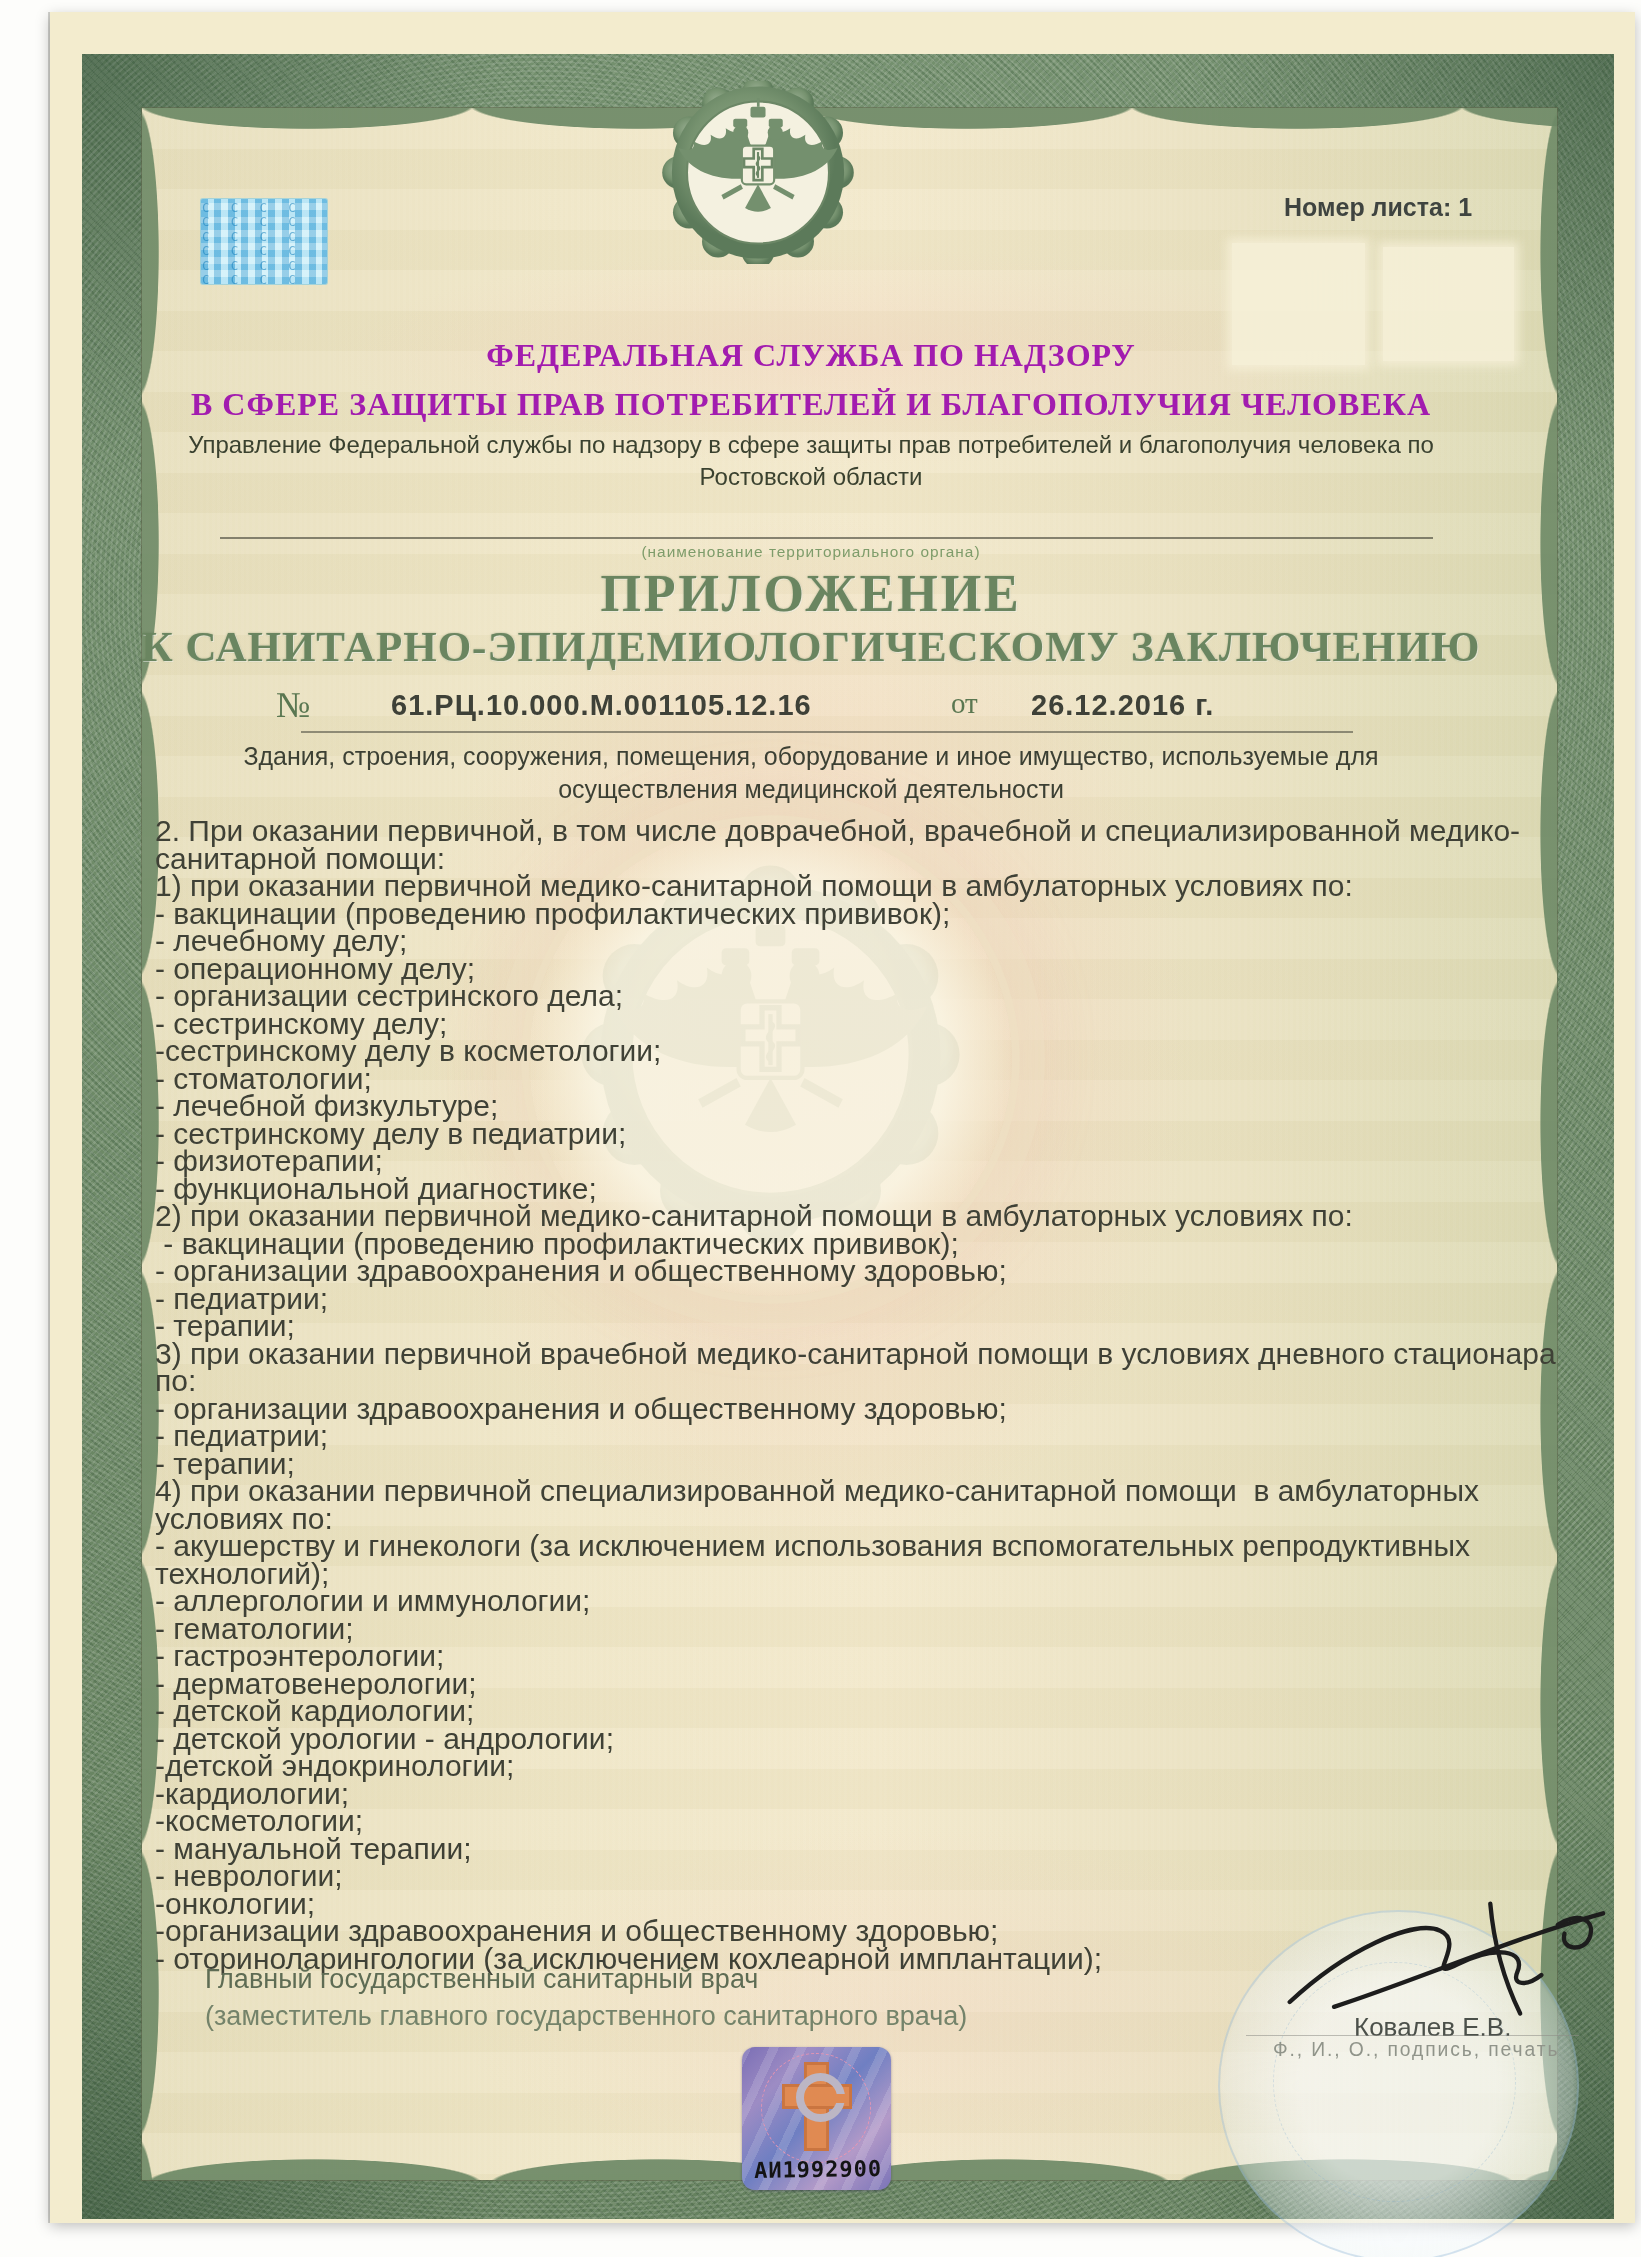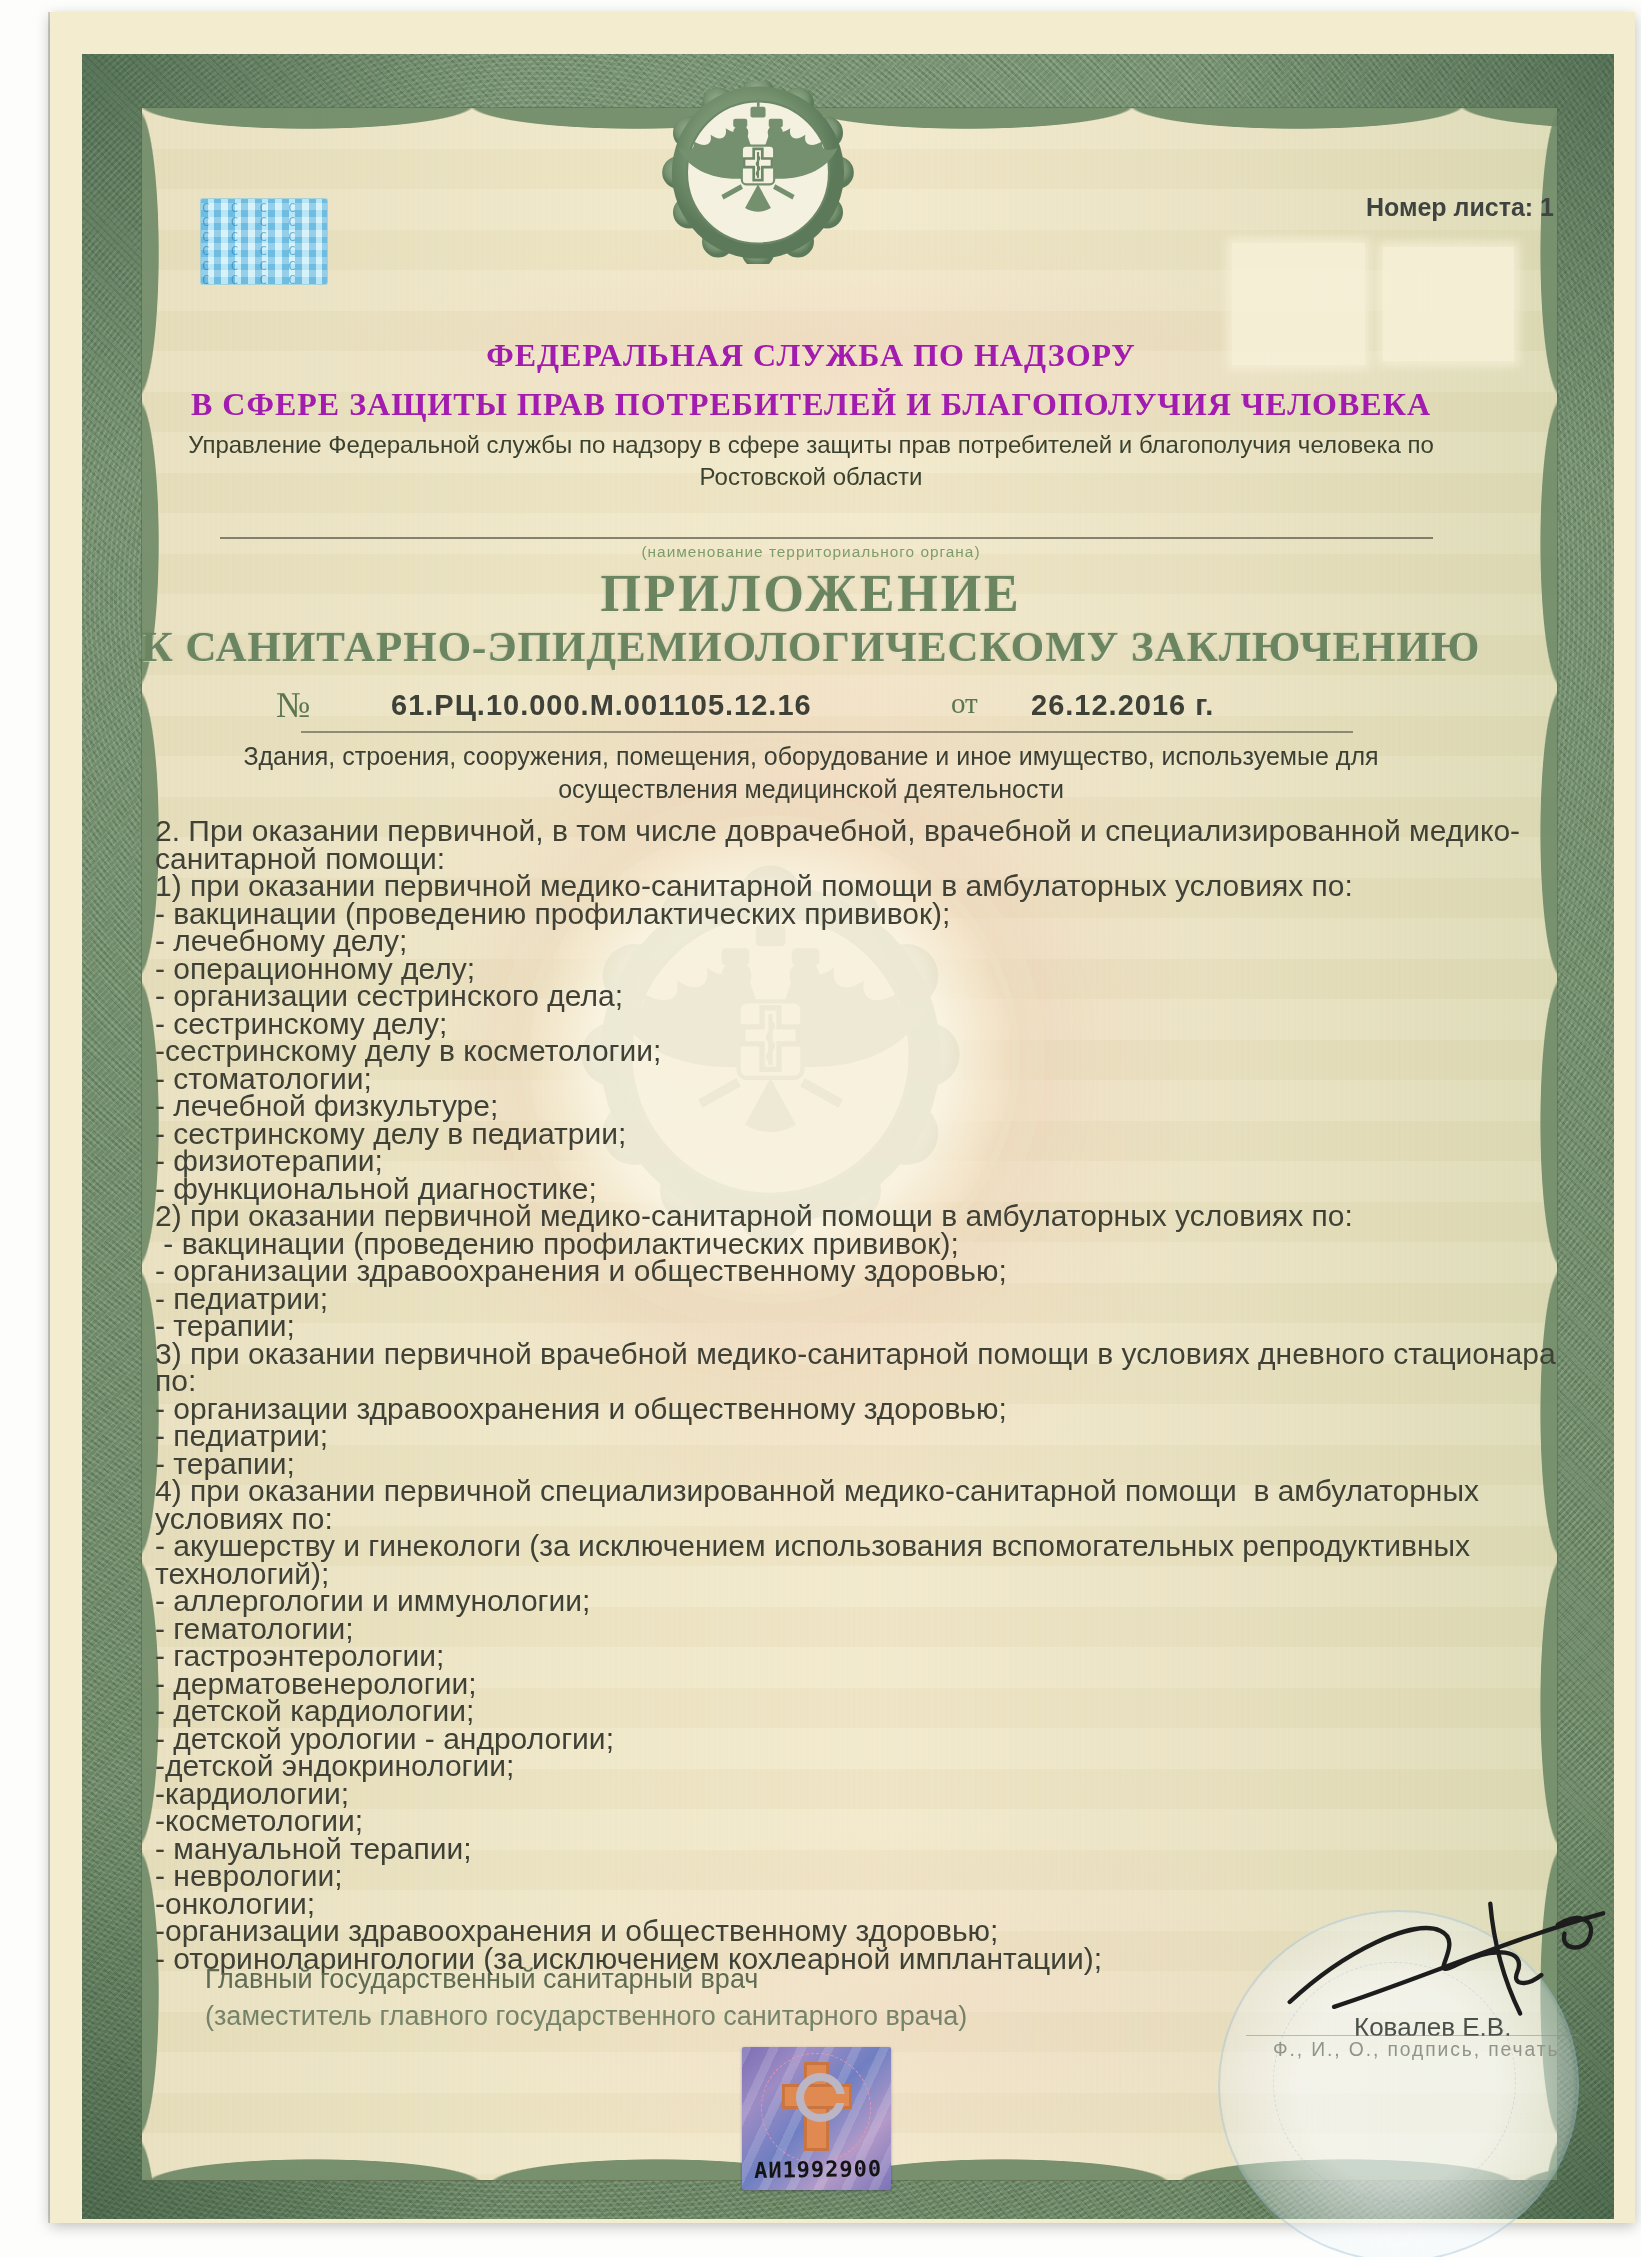--- a/index.html
+++ b/index.html
@@ -53,39 +53,39 @@
   
   .holo-top{position:absolute;left:201px;top:199px;width:126px;height:85px;border-radius:1.9px;overflow:hidden;
     background-color:#ace0f2;
     background-image:
       repeating-linear-gradient(90deg, rgba(55,150,205,.35) 0 6.8px, rgba(225,247,252,.55) 6.8px 13.5px),
       repeating-linear-gradient(0deg, rgba(90,185,228,.40) 0 6.8px, rgba(238,251,253,.45) 6.8px 13.5px);
     box-shadow:0 0 0 1px rgba(120,200,230,.6);}
   .holo-top .holo-pattern{position:absolute;inset:0;color:rgba(20,125,185,.55);
     font-family:"DejaVu Sans Mono",monospace;font-size:12.6px;line-height:14.5px;letter-spacing:6.8px;
     word-break:break-all;overflow:hidden;padding:1.9px 1px;}
-  .holo-bottom{position:absolute;left:742px;top:2047px;width:149px;height:143px;border-radius:2px;overflow:hidden;
+  .holo-bottom{position:absolute;left:742px;top:2047px;width:149px;height:143px;border-radius:13px;overflow:hidden;
     background:
       repeating-linear-gradient(115deg, rgba(255,255,255,.14) 0 8.7px, transparent 8.7px 25px),
       linear-gradient(135deg,#7b6fb5 0%,#9d8cc4 24%,#6f7fc2 48%,#b39ac8 74%,#7a74b8 100%);
     box-shadow:0 1px 2.9px rgba(40,30,80,.4);text-align:center;}
   .holo-ring{position:absolute;left:19.3px;top:5.8px;width:108px;height:108px;border-radius:50%;
     border:1.9px dashed rgba(243,150,175,.85);}
   .holo-cross{position:absolute;left:40px;top:15.4px;width:70px;height:89px;}
   .holo-cross .v{position:absolute;left:22px;top:0;width:25px;height:89px;background:#e08a52;box-shadow:inset 0 0 0 2.9px rgba(180,95,45,.5);}
   .holo-cross .h{position:absolute;left:0;top:22px;width:70px;height:25px;background:#e08a52;box-shadow:inset 0 0 0 2.9px rgba(180,95,45,.5);}
   .holo-g{position:absolute;left:13.5px;top:10.6px;width:33px;height:33px;border-radius:50%;
     border:8.7px solid #bcb6c4;}
   .holo-g::after{content:"";position:absolute;right:-8.7px;top:13.5px;width:13.5px;height:8.7px;background:#e08a52;}
   .holo-serial{position:absolute;left:11.6px;bottom:7.7px;color:#141414;
     font-family:"DejaVu Sans Mono",monospace;font-weight:bold;font-size:22px;letter-spacing:1px;transform:rotate(-1deg);}
   
   .emblem{position:absolute;left:645px;top:81px;width:226px;height:183px;}
   
-  .sheet-number{position:absolute;left:1284px;top:193px;width:270px;text-align:right;
+  .sheet-number{position:absolute;left:1284px;top:193px;width:270px;
     font-size:25px;font-weight:bold;color:#3f4440;}
   .faded-rect{position:absolute;background:rgba(246,240,216,.88);box-shadow:0 0 9.7px 4.8px rgba(246,240,216,.8);}
   .fr1{left:1232px;top:243px;width:133px;height:122px;}
   .fr2{left:1383px;top:247px;width:131px;height:114px;}
   .center-col{position:absolute;left:135px;width:1352px;text-align:center;}
   .hdr{font-family:"Liberation Serif",serif;font-weight:bold;color:#a21caf;font-size:32px;letter-spacing:1px;margin-top:36px;}
   .hdr1{top:301px;}
   .hdr2{top:350px;}
   .dept{top:429px;font-size:24px;line-height:32px;color:#3a412f;}
   .org-rule{position:absolute;left:220px;top:537px;width:1213px;height:1.9px;background:rgba(62,62,50,.6);}

